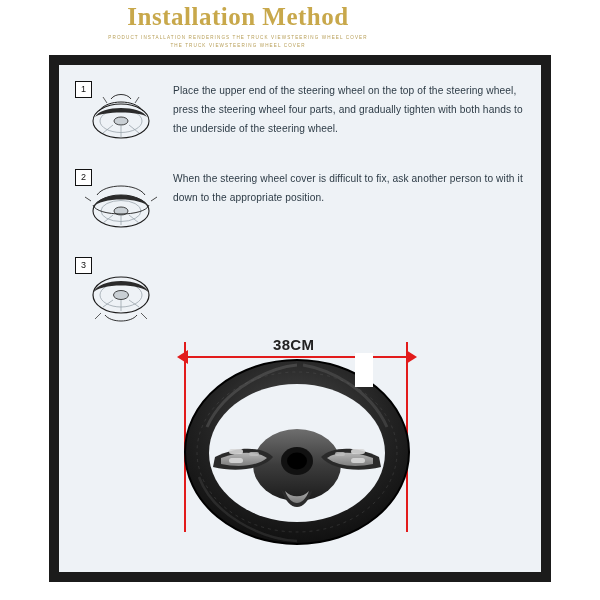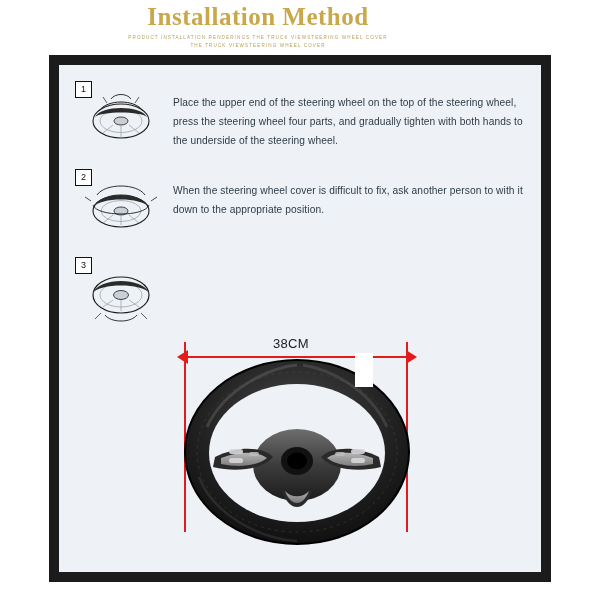--- a/index.html
+++ b/index.html
@@ -22,21 +22,20 @@
   }
   
   .header {
     position: absolute;
     left: 0;
     top: 0;
     width: 476px;
     height: 55px;
     background: #ffffff;
     text-align: center;
-    padding-left: 20px;
   }
   .header-title {
     margin: 0;
     padding-top: 3px;
     font-family: "Liberation Serif", serif;
     font-size: 25px;
     font-weight: 700;
     color: #c8a84b;
     letter-spacing: 0.5px;
   }
@@ -111,40 +110,39 @@
     text-align: center;
     color: #111;
     font-family: "Liberation Sans", sans-serif;
   }
   .step-text {
     font-size: 10.2px;
     line-height: 19px;
     color: #2d3b46;
     letter-spacing: 0.1px;
     padding-left: 10px;
-    margin-top: 12px;
   }
 
   
   .fig-svg { position: absolute; left: 6px; top: 6px; }
 
   
   .measure {
     position: absolute;
     left: 118px;
     top: 274px;
     width: 240px;
     height: 36px;
   }
   .measure-label {
     position: absolute;
     left: 96px;
     top: -3px;
-    font-size: 13px;
-    font-weight: 400;
+    font-size: 15px;
+    font-weight: 700;
     color: #222;
     letter-spacing: 0.3px;
   }
   .arrow-line {
     position: absolute;
     left: 8px;
     top: 17px;
     width: 222px;
     height: 2px;
     background: #e21b1b;

